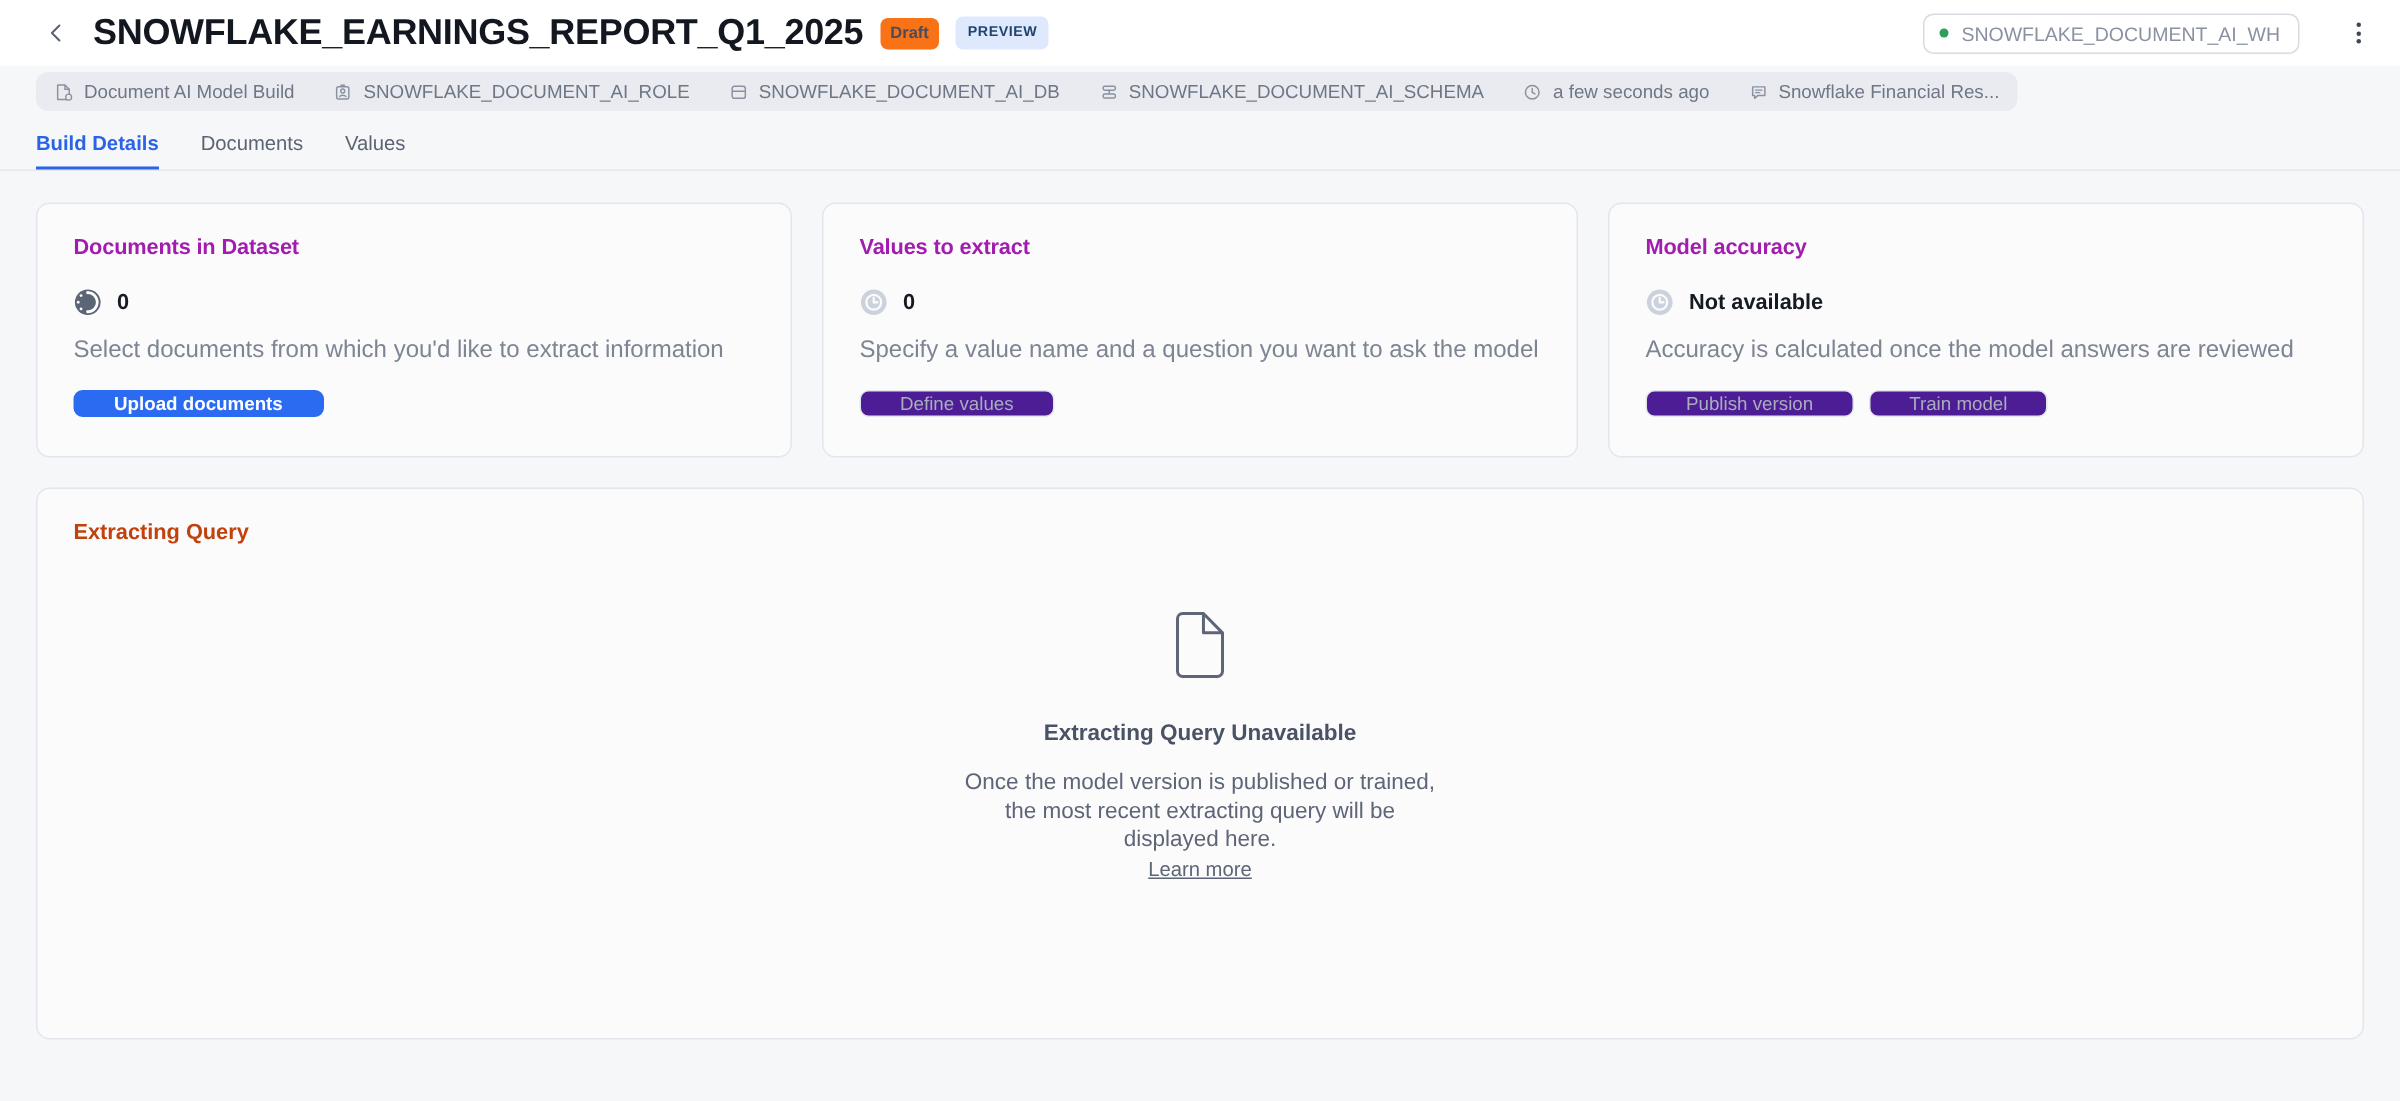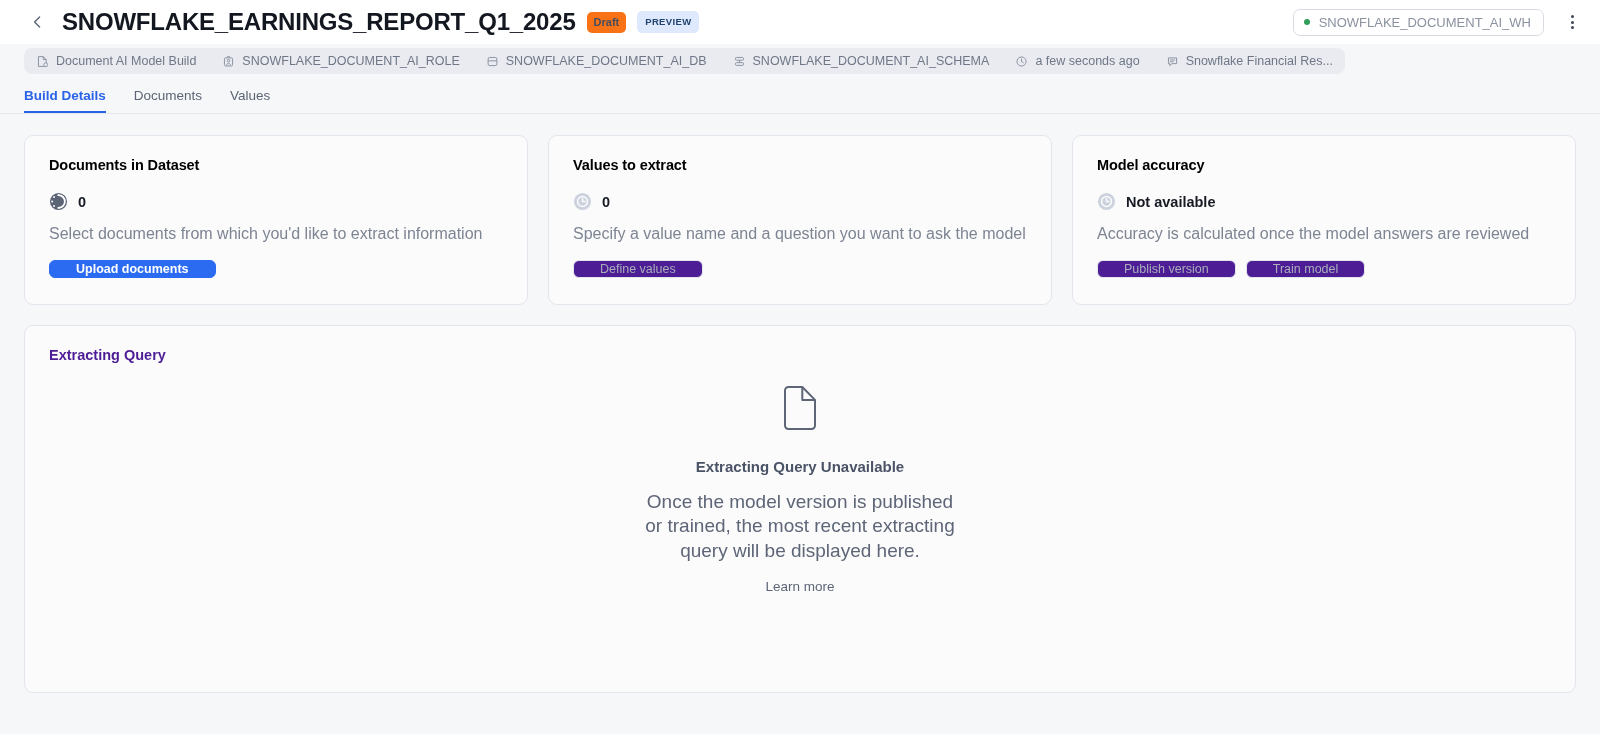--- a/index.html
+++ b/index.html
@@ -54,21 +54,21 @@
     color: #21436f;
     font-weight: bold;
     font-size: 9.5px;
     letter-spacing: 0.35px;
     padding: 6px 8px;
   }
   .topbar-right {
     margin-left: auto;
     display: flex;
     align-items: center;
-    gap: 12px;
+    gap: 23px;
     text-align: center;
   }
   .wh-pill {
     display: flex; align-items: center; gap: 9px;
     border: 1px solid #d8dbe2;
     border-radius: 7px;
     background: #fff;
     height: 27px;
     padding: 0 12px 0 10px;
     font-size: 13px;
@@ -134,21 +134,21 @@
     flex: 1 1 0;
     background: #fbfbfc;
     border: 1px solid #e3e6ec;
     border-radius: 9px;
     padding: 21px 24px 24px 24px;
     min-height: 170px;
   }
   .card-title {
     font-size: 14.5px;
     font-weight: bold;
-    color: #000000;
+    color: #a21caf;
     letter-spacing: -0.1px;
   }
   .metric-row {
     display: flex; align-items: center; gap: 10px;
     margin-top: 19px;
   }
   .metric-value {
     font-size: 14.5px;
     font-weight: bold;
     color: #151a23;
@@ -188,50 +188,51 @@
     background: #fbfbfc;
     border: 1px solid #e3e6ec;
     border-radius: 9px;
     height: 368px;
     padding: 21px 24px;
     position: relative;
   }
   .panel-title {
     font-size: 14.5px;
     font-weight: bold;
-    color: #4c1d95;
+    color: #c2410c;
   }
   .empty-state {
     position: absolute;
     left: 0; right: 0;
-    top: 60px;
+    top: 82px;
     display: flex;
     flex-direction: column;
     align-items: center;
   }
   .empty-title {
     margin-top: 28px;
     font-size: 15px;
     font-weight: bold;
     color: #4a5costom;
     color: #4a5366;
   }
   .empty-body {
     margin-top: 15px;
-    font-size: 19px;
+    font-size: 15px;
     line-height: 1.28;
     color: #5d6577;
     text-align: center;
     max-width: 320px;
   }
   .empty-link {
     display: inline-block;
-    margin-top: 16px;
+    margin-top: 2px;
     font-size: 13.5px;
     color: #5d6577;
+    text-decoration: underline;
     cursor: pointer;
   }
 </style>
 </head>
 <body>
 
 <div class="topbar">
   <div class="back-btn">
     <svg width="11" height="14" viewBox="0 0 11 14">
       <path d="M7.6 2 2.6 7l5 5" fill="none" stroke="#5b6475" stroke-width="1.4" stroke-linecap="round" stroke-linejoin="round"></path>

